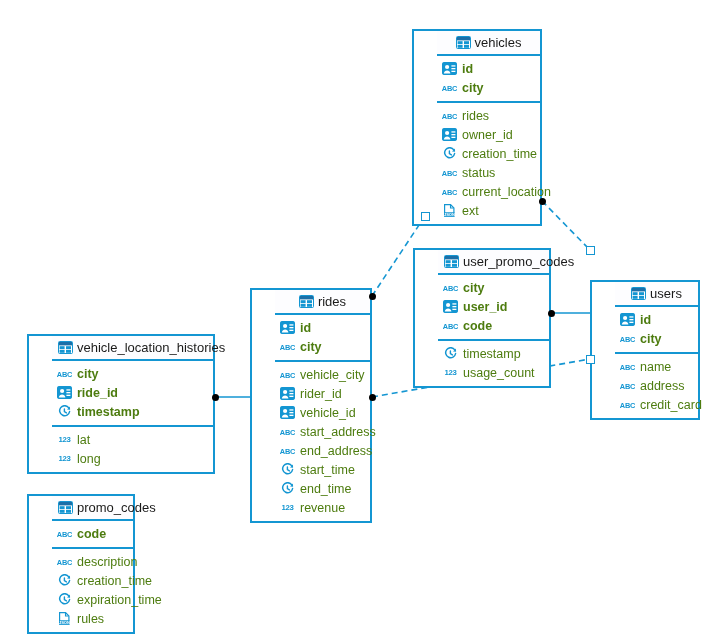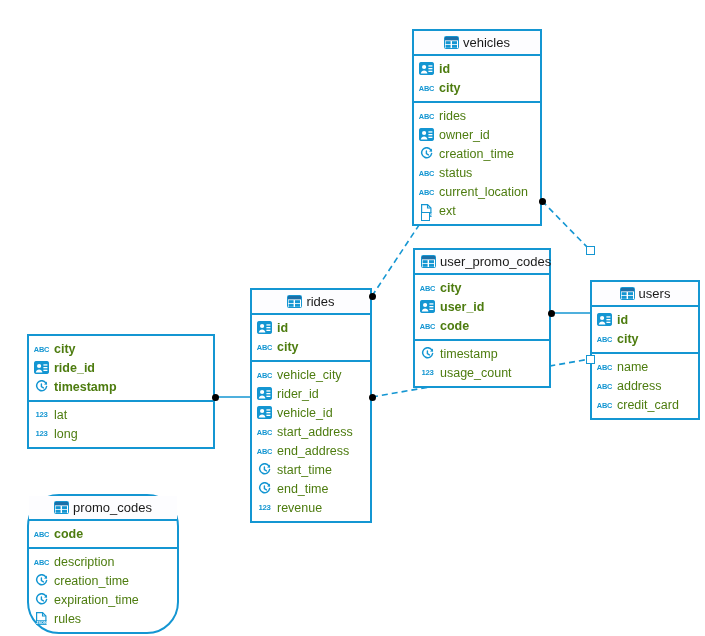--- a/index.html
+++ b/index.html
@@ -27,20 +27,21 @@
     pointer-events: none;
   }
 
   
   .entity {
     position: absolute;
     box-sizing: border-box;
     border: 2px solid #1496d2;
     background: #ffffff;
     z-index: 5;
+    padding-left: 23px;
   }
   .ent-title {
     box-sizing: border-box;
     height: 25px;
     line-height: 23px;
     text-align: center;
     font-size: 13px;
     color: #1a1a1a;
     background: #fdfdff;
     border-bottom: 2px solid #1496d2;
@@ -436,20 +437,28 @@
             <span class="ic">
               <svg width="15" height="13" viewBox="0 0 15 13">
                 <text x="7.5" y="9.4" font-family="Liberation Sans, sans-serif" font-size="7.8" font-weight="bold" fill="#1496d2" text-anchor="middle" letter-spacing="-0.3">123</text>
               </svg>
             </span>
             <span class="fname">revenue</span>
           </div>
         </div>
       </div>
       <div class="entity" style="left: 27px; top: 334px; width: 188px;">
+        <div class="ent-title"><span class="ic title-ic"><svg width="15" height="13" viewBox="0 0 15 13">
+              <rect x="0.5" y="0.5" width="14" height="12" rx="1" fill="#fff" stroke="#1496d2"></rect>
+              <rect x="1" y="1" width="13" height="3.4" fill="#1b6fa8"></rect>
+              <rect x="1.6" y="5.2" width="5" height="3" fill="#1496d2"></rect>
+              <rect x="8" y="5.2" width="5" height="3" fill="#1496d2"></rect>
+              <rect x="1.6" y="9" width="5" height="2.8" fill="#1496d2"></rect>
+              <rect x="8" y="9" width="5" height="2.8" fill="#1496d2"></rect>
+            </svg></span><span>vehicle_location_histories</span></div>
         <div class="ent-section">
           <div class="field pk">
             <span class="ic">
               <svg width="15" height="13" viewBox="0 0 15 13">
                 <text x="7.5" y="9.6" font-family="Liberation Sans, sans-serif" font-size="7.4" font-weight="bold" fill="#1496d2" text-anchor="middle" letter-spacing="-0.2">ABC</text>
               </svg>
             </span>
             <span class="fname">city</span>
           </div>
           <div class="field pk">
@@ -488,21 +497,21 @@
           <div class="field">
             <span class="ic">
               <svg width="15" height="13" viewBox="0 0 15 13">
                 <text x="7.5" y="9.4" font-family="Liberation Sans, sans-serif" font-size="7.8" font-weight="bold" fill="#1496d2" text-anchor="middle" letter-spacing="-0.3">123</text>
               </svg>
             </span>
             <span class="fname">long</span>
           </div>
         </div>
       </div>
-      <div class="entity" style="left: 27px; top: 494px; width: 152px; border-radius: 32px;">
+      <div class="entity" style="left: 27px; top: 494px; width: 108px;">
         <div class="ent-title"><span class="ic title-ic"><svg width="15" height="13" viewBox="0 0 15 13">
               <rect x="0.5" y="0.5" width="14" height="12" rx="1" fill="#fff" stroke="#1496d2"></rect>
               <rect x="1" y="1" width="13" height="3.4" fill="#1b6fa8"></rect>
               <rect x="1.6" y="5.2" width="5" height="3" fill="#1496d2"></rect>
               <rect x="8" y="5.2" width="5" height="3" fill="#1496d2"></rect>
               <rect x="1.6" y="9" width="5" height="2.8" fill="#1496d2"></rect>
               <rect x="8" y="9" width="5" height="2.8" fill="#1496d2"></rect>
             </svg></span><span>promo_codes</span></div>
         <div class="ent-section">
           <div class="field pk">

